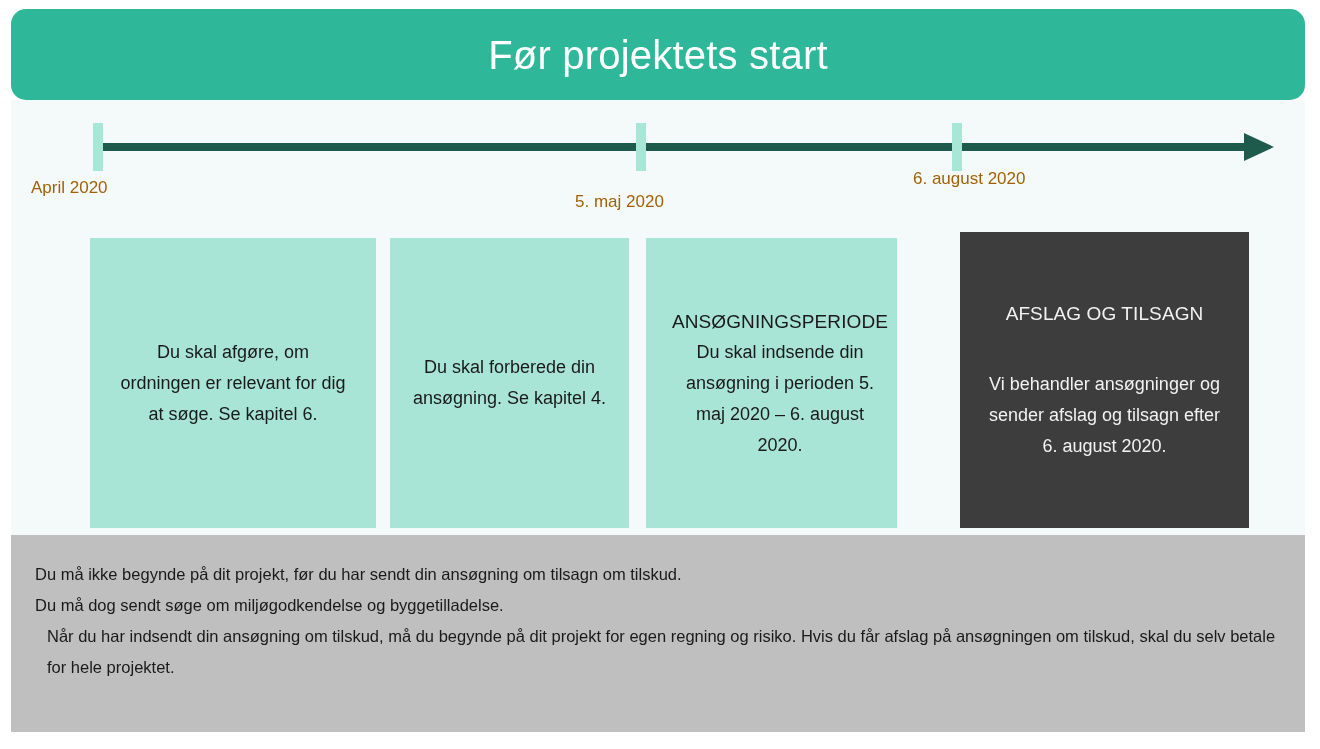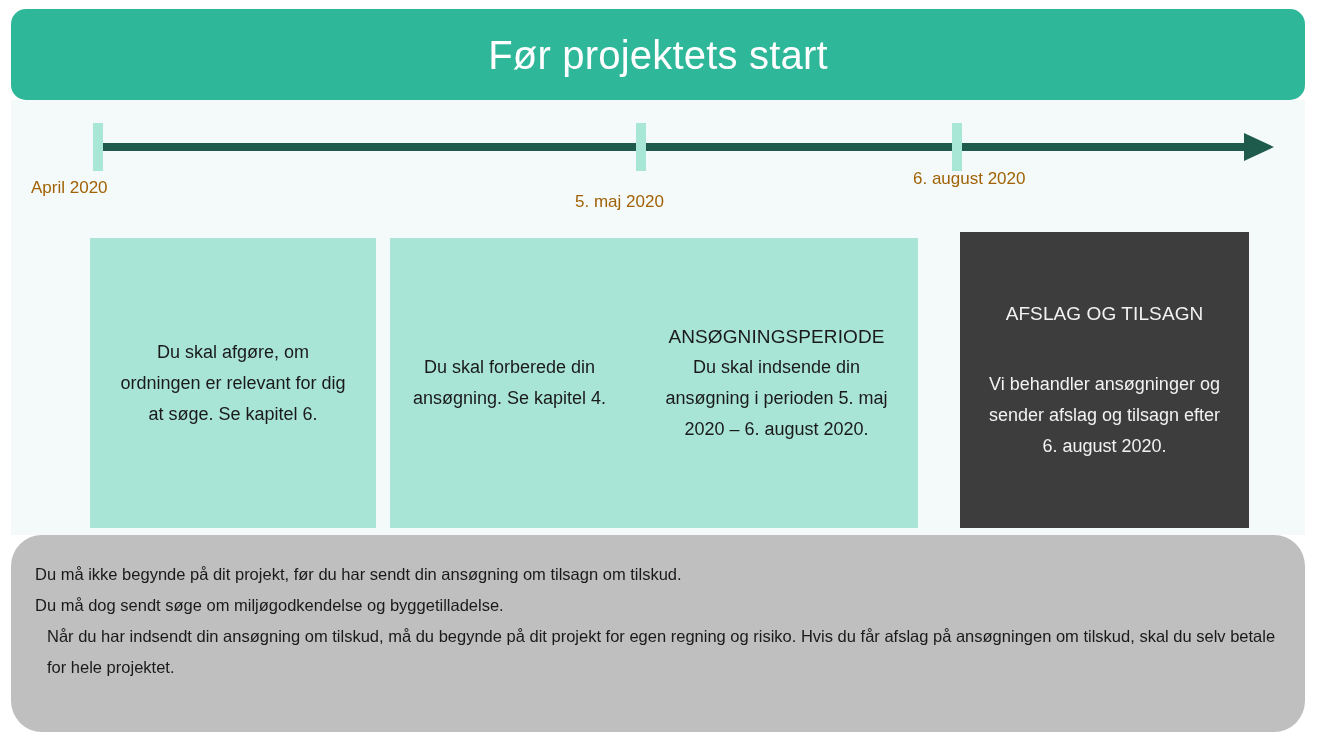--- a/index.html
+++ b/index.html
@@ -110,21 +110,21 @@
     justify-content: center;
     align-items: center;
     padding: 6px 14px;
     text-align: center;
   }
   .card.light { background: #A8E5D6; color: #1a1a1a; }
   .card.dark  { background: #3D3D3D; color: #f2f2f2; gap: 40px; }
 
   .card.c1 { left: 79px;  top: 18px; width: 286px; height: 290px; }
   .card.c2 { left: 379px; top: 18px; width: 239px; height: 290px; }
-  .card.c3 { left: 607px; top: 18px; width: 300px; height: 290px; padding-left: 31px; }
+  .card.c3 { left: 635px; top: 18px; width: 251px; height: 290px; padding-left: 31px; }
   .card.c4 { left: 949px; top: 12px; width: 289px; height: 296px; }
 
   .card-heading {
     font-size: 19px;
     line-height: 31px;
     white-space: nowrap;
     letter-spacing: 0.1px;
   }
   .card-body {
     font-size: 18px;
@@ -138,21 +138,20 @@
 
   
   .footer-note {
     position: absolute;
     left: 11px;
     top: 535px;
     width: 1294px;
     height: 197px;
     background: #BFBFBF;
     padding: 24px 24px 20px 24px;
-    border-radius: 31px;
   }
   .footer-line {
     font-size: 16.5px;
     line-height: 31px;
     color: #1a1a1a;
   }
   .footer-line.para {
     margin-top: 0;
     margin-left: 12px;
   }

